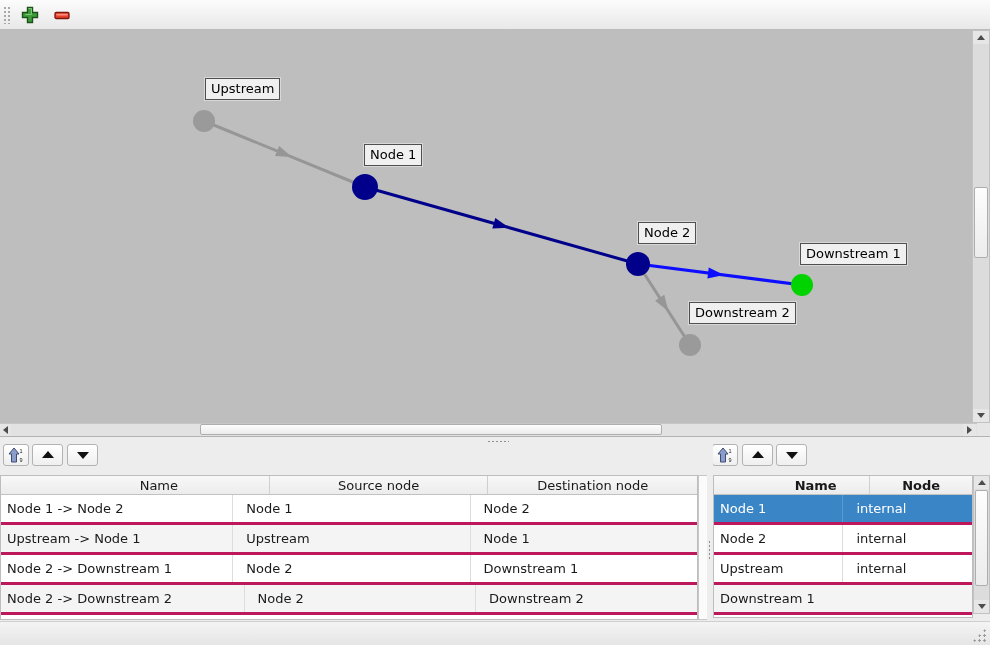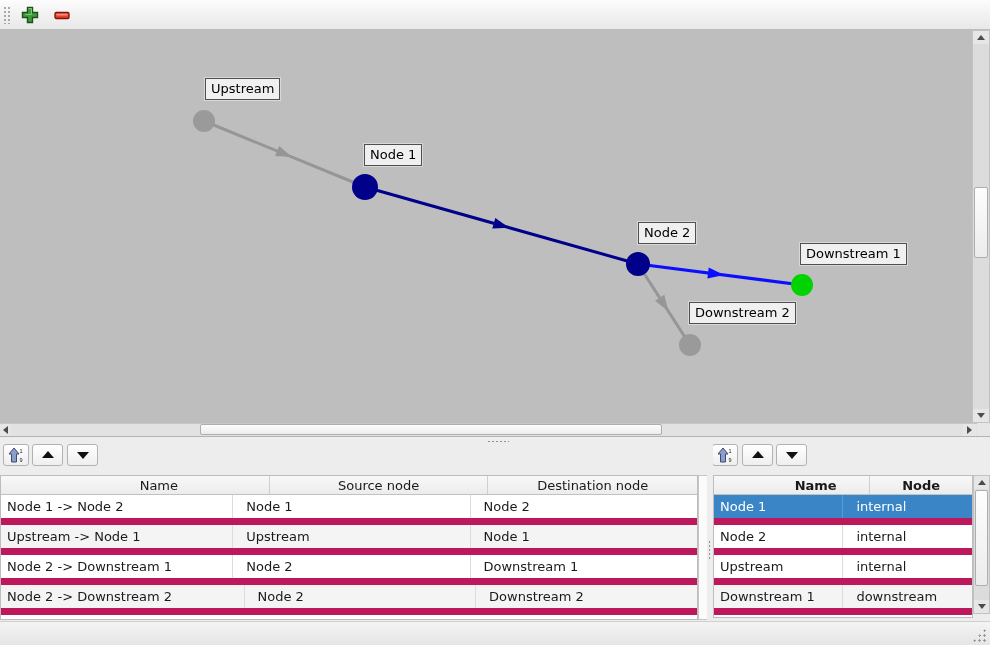--- a/index.html
+++ b/index.html
@@ -42,21 +42,21 @@
 
   
   .mini-btn { position:absolute; top:444px; height:22px; background:linear-gradient(#ffffff,#efefef);
     border:1px solid #b2b2b2; border-radius:3px; cursor:pointer; display:flex; align-items:center; justify-content:center; }
 
   
   .table { position:absolute; top:475px; background:#fff; border:1px solid #bdbdbd; }
   .thead { display:flex; height:19px; background:linear-gradient(#f8f8f8,#ececec); border-bottom:1px solid #c2c2c2;padding-left:48px; }
   .th { display:flex; align-items:center; justify-content:center; height:100%; border-right:1px solid #cfcfcf; font-size:13px; }
   .th:last-child { border-right:none; }
-  .tr { display:flex; height:30px; border-bottom:7px solid #be185d; background:#fff;gap:7px; }
+  .tr { display:flex; height:30px; border-bottom:3px solid #be185d; background:#fff;gap:7px; }
   .tr.alt { background:#f4f4f4; }
   .td { display:flex; align-items:center; padding-left:6px; height:100%; border-right:1px solid #dcdcdc; overflow:hidden; white-space:nowrap; }
   .td:last-child { border-right:none; }
   .tr.selected { background:#3a85c6; }
   .tr.selected .td { color:#fff; border-right-color:#5b9ad0; }
   .bold-head .th { font-weight:bold; }
   .lt-scrollstrip { position:absolute; left:698px; top:475px; width:10px; height:145px; background:#fbfbfb; border:1px solid #c6c6c6; }
   .rt-vscroll { position:absolute; left:973px; top:475px; width:17px; height:139px; background:#dcdcdc; border:1px solid #c2c2c2; }
 
   
@@ -217,21 +217,20 @@
   <div class="tr">
     <div class="td" style="width:133px">Node 2</div>
     <div class="td" style="width:125px">internal</div>
   </div>
   <div class="tr">
     <div class="td" style="width:133px">Upstream</div>
     <div class="td" style="width:125px">internal</div>
   </div>
   <div class="tr alt">
     <div class="td" style="width:133px">Downstream 1</div>
-    <div class="td" style="width:125px">downstream</div>
   </div>
 </div>
 
 <div class="rt-vscroll">
   <div class="sb-arrow" style="left:0; top:0; width:15px; height:13px">
       <div class="tri up"></div>
     </div>
   <div class="thumb" style="left:1px; top:14px; width:13px; height:96px"></div>
   <div class="sb-arrow" style="left:0; top:124px; width:15px; height:13px">
       <div class="tri down"></div>

